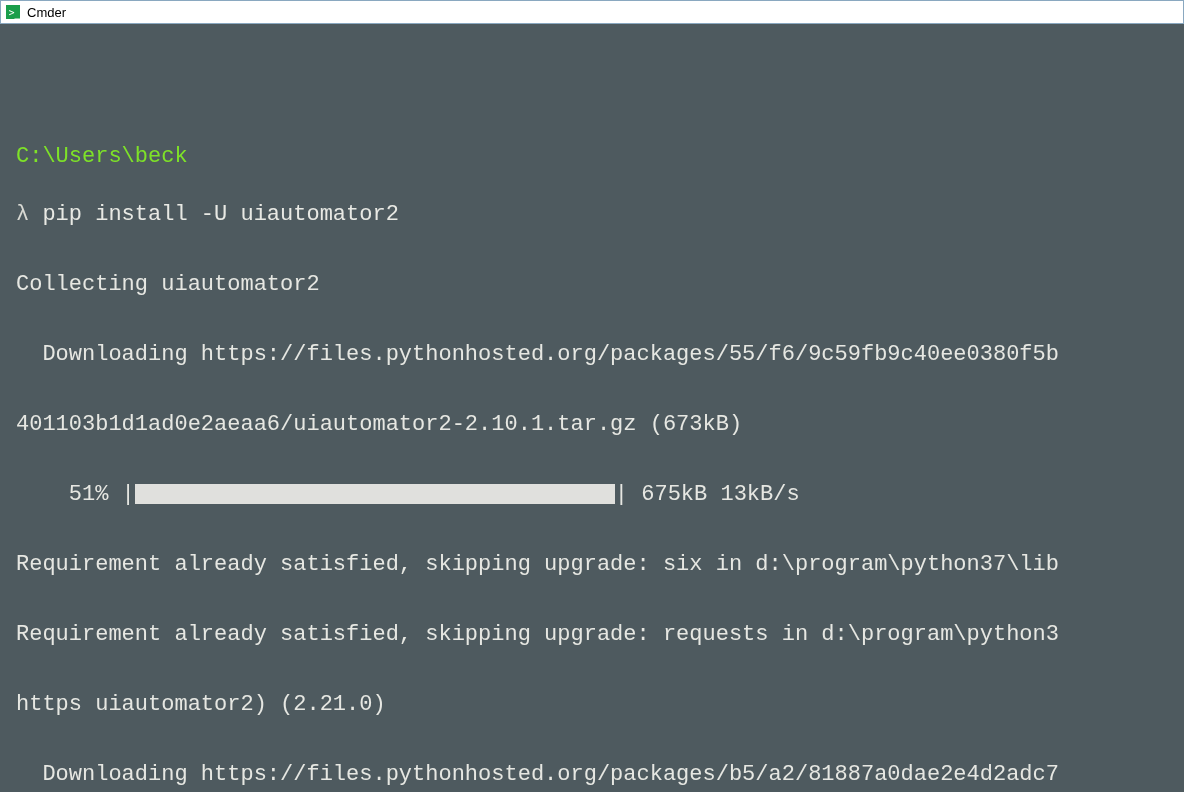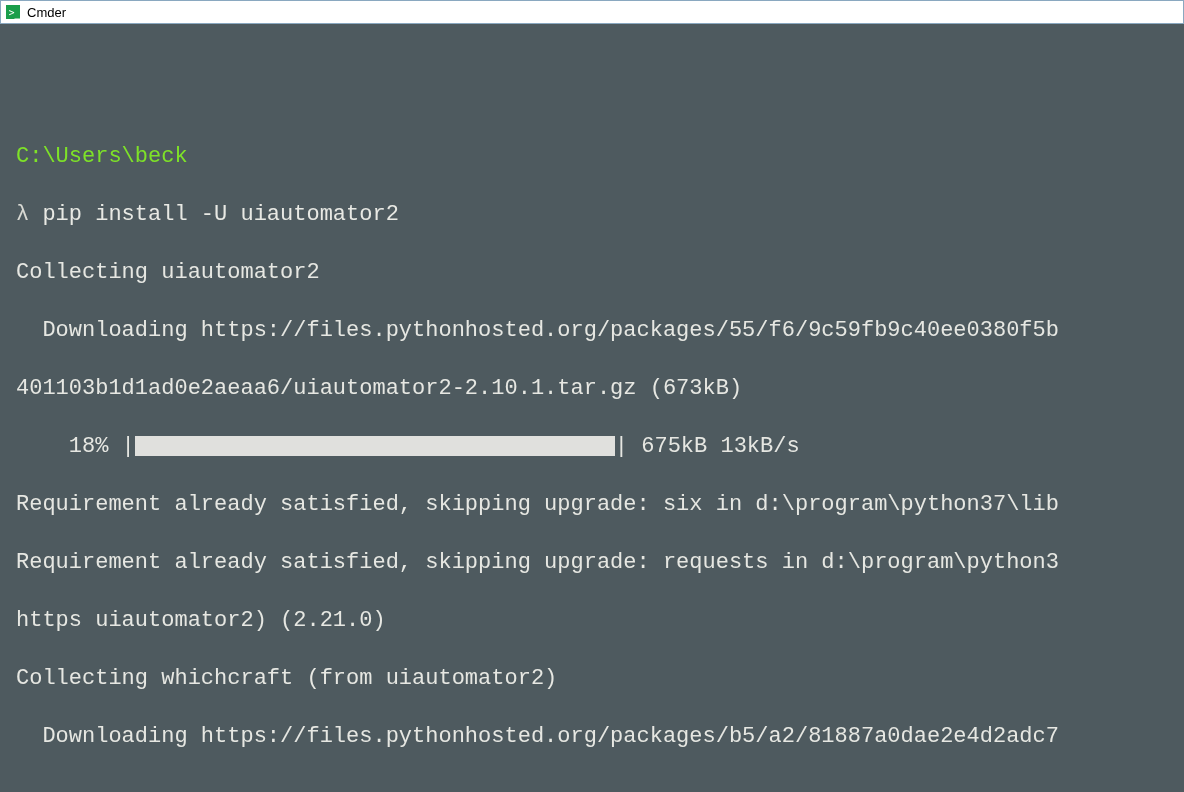--- a/index.html
+++ b/index.html
@@ -40,21 +40,21 @@
     position: absolute;
     top: 24px;
     left: 0;
     right: 0;
     bottom: 0;
   }
   .spacer-top { height: 60px; }
   .path { color: #7ee228; }
   .prompt-sym { color: #d8d9d3; }
   .cmd { color: #e8e9e4; }
-  .out { color: #e6e7e2; }
+  .out { color: #e6e7e2; margin-top: 12px; }
   .progress-bar {
     display: inline-block;
     width: 480px;
     height: 20px;
     background: #e0e0dd;
     vertical-align: middle;
   }
 </style>
 </head>
 <body>
@@ -69,25 +69,24 @@
   <span>Cmder</span>
 </div>
 
 <div class="terminal">
 <div class="spacer-top"></div>
 <div><span class="path">C:\Users\beck</span></div>
 <div><span class="prompt-sym">λ</span><span> </span><span class="cmd">pip install -U uiautomator2</span></div>
 <div class="out">Collecting uiautomator2</div>
 <div class="out">  Downloading https://files.pythonhosted.org/packages/55/f6/9c59fb9c40ee0380f5b</div>
 <div class="out">401103b1d1ad0e2aeaa6/uiautomator2-2.10.1.tar.gz (673kB)</div>
-<div class="out"><span>    18% |</span><span class="progress-bar"></span><span>| 675kB 13kB/s</span></div>
+<div class="out"><span>    51% |</span><span class="progress-bar"></span><span>| 675kB 13kB/s</span></div>
 <div class="out">Requirement already satisfied, skipping upgrade: six in d:\program\python37\lib</div>
 <div class="out">Requirement already satisfied, skipping upgrade: requests in d:\program\python3</div>
 <div class="out">https uiautomator2) (2.21.0)</div>
-<div class="out">Collecting whichcraft (from uiautomator2)</div>
 <div class="out">  Downloading https://files.pythonhosted.org/packages/b5/a2/81887a0dae2e4d2adc7</div>
 
 
 
 
 
 
 
 
 

